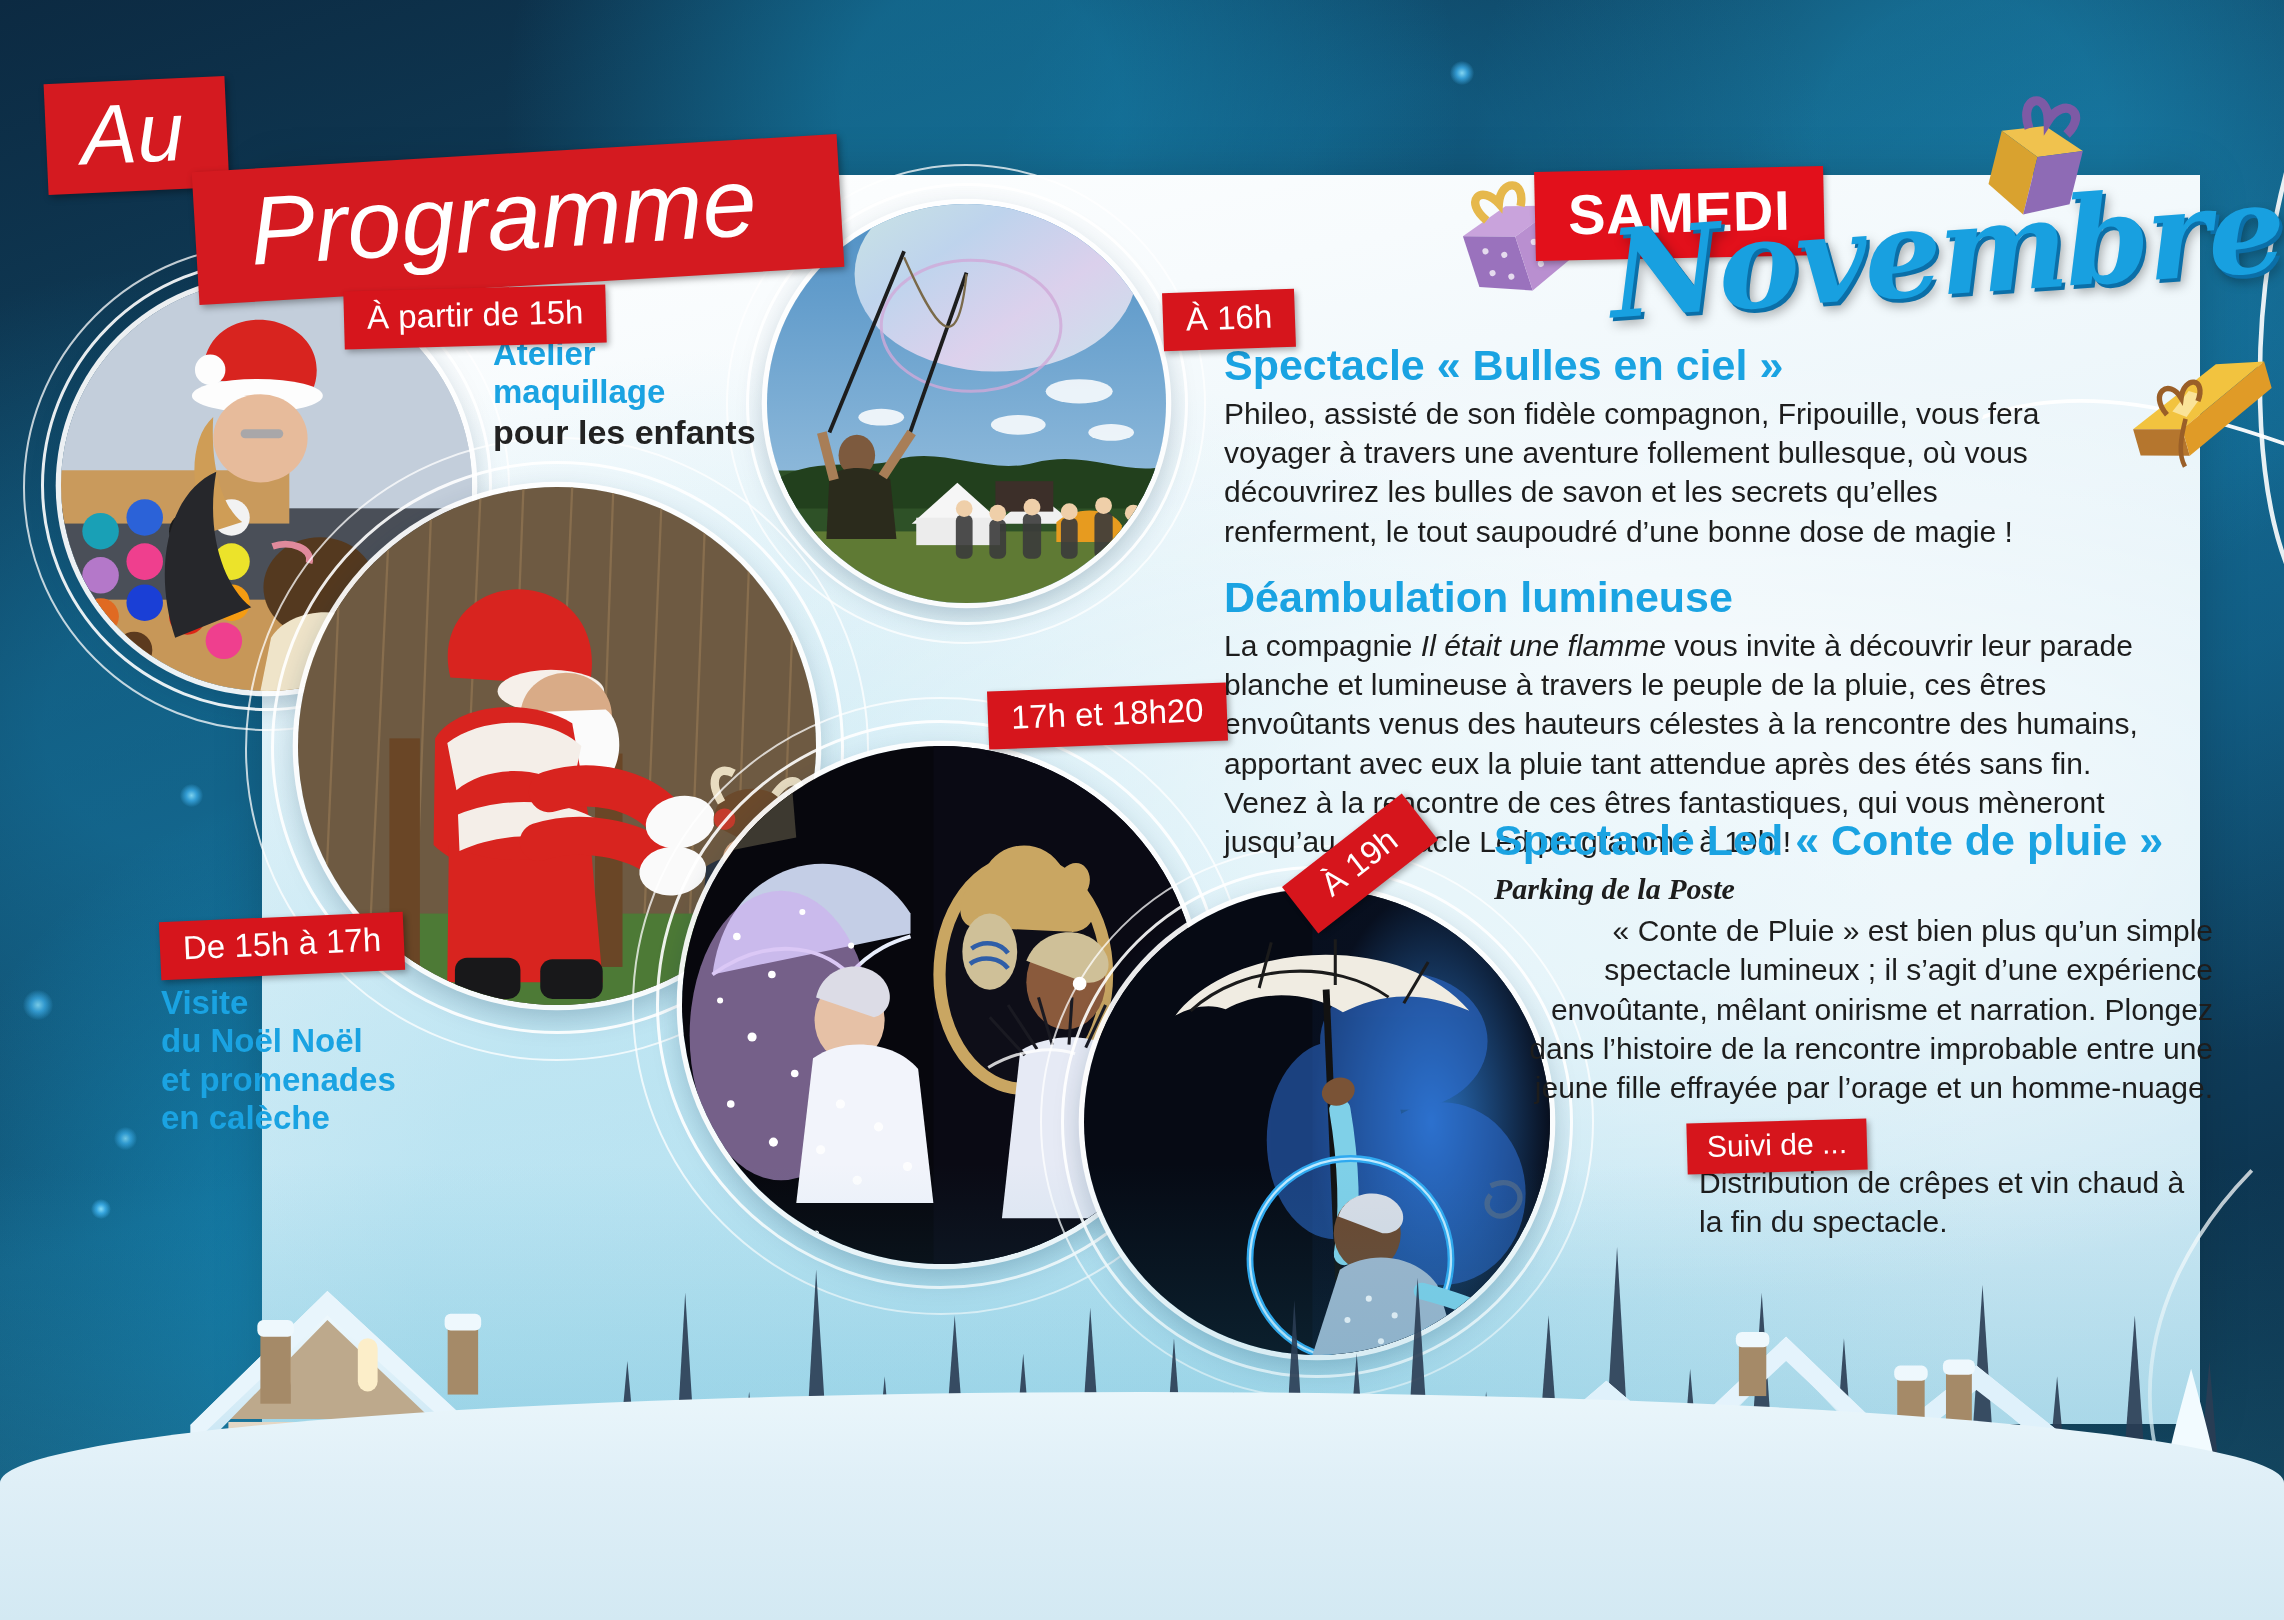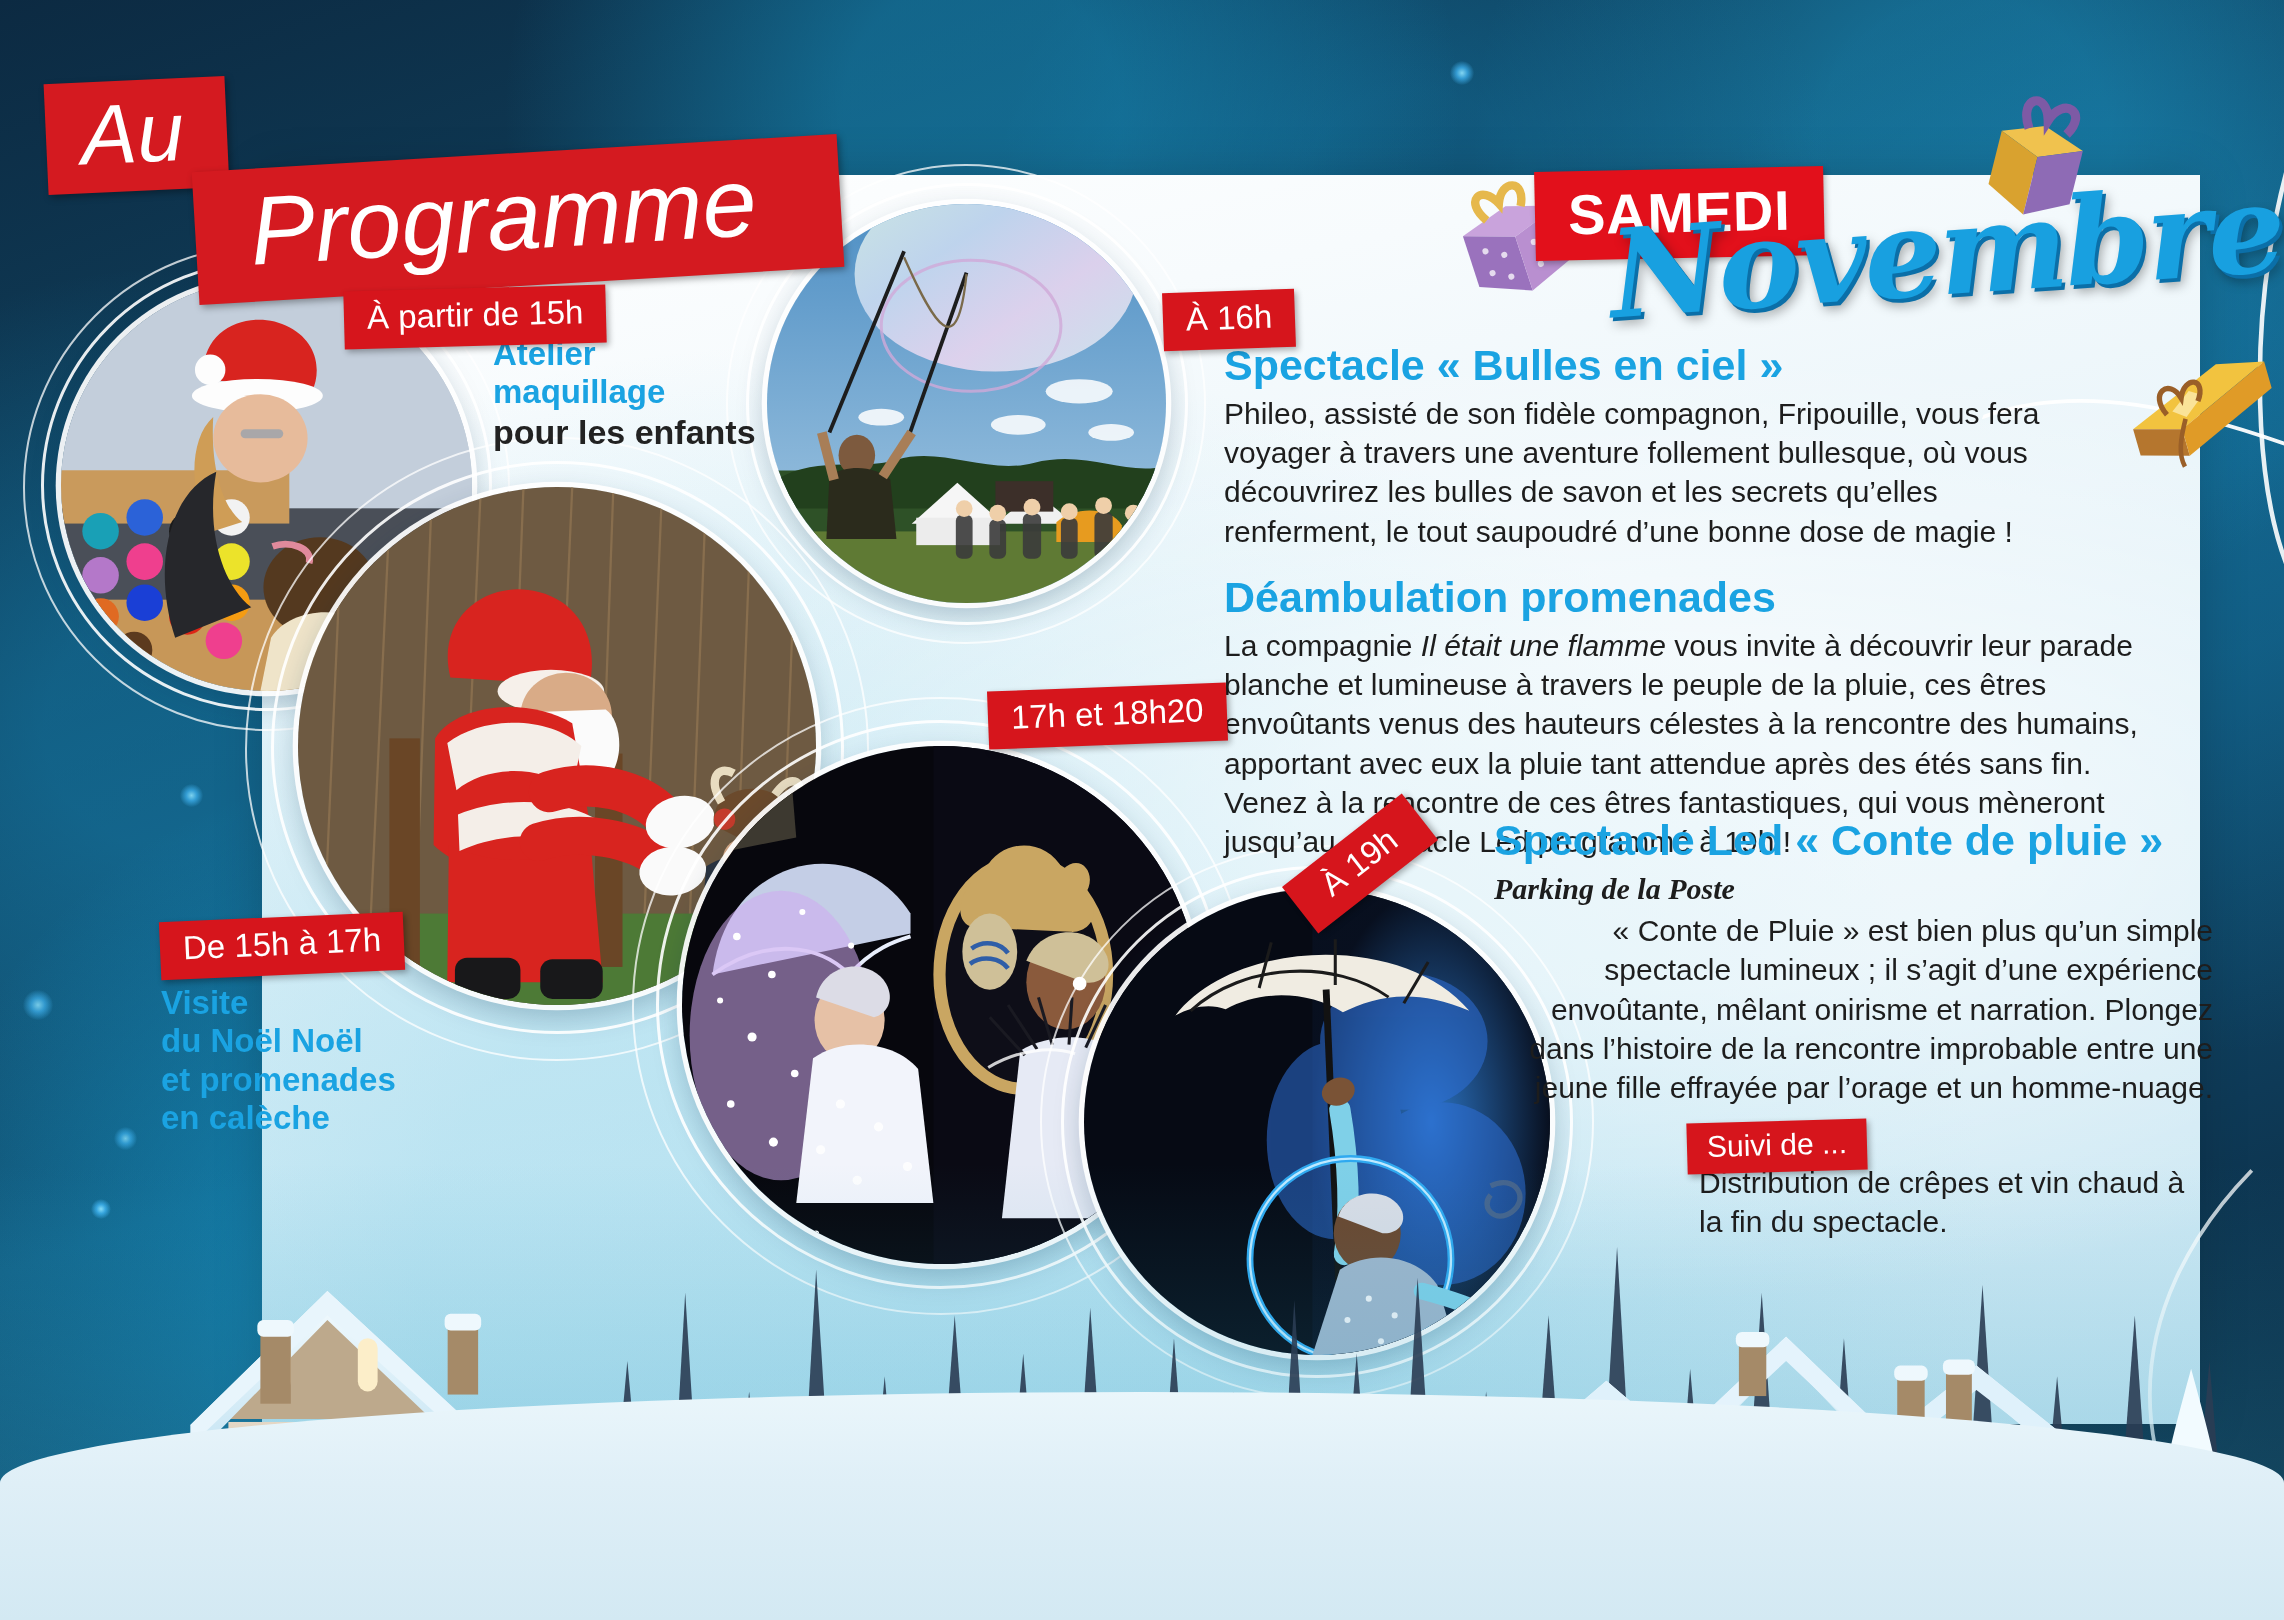--- a/index.html
+++ b/index.html
@@ -470,21 +470,21 @@
     <div class="hi">et promenades</div>
     <div class="hi">en calèche</div>
   </div>
 
   <div class="blk" style="left:1224px;top:341px;width:828px;">
     <h3>Spectacle « Bulles en ciel »</h3>
     <p>Phileo, assisté de son fidèle compagnon, Fripouille, vous fera voyager à travers une aventure follement bullesque, où vous découvrirez les bulles de savon et les secrets qu’elles renferment, le tout saupoudré d’une bonne dose de magie !</p>
   </div>
 
   <div class="blk" style="left:1224px;top:573px;width:944px;">
-    <h3>Déambulation promenades</h3>
+    <h3>Déambulation lumineuse</h3>
     <p><span>La compagnie </span><em>Il était une flamme</em><span> vous invite à découvrir leur parade blanche et lumineuse à travers le peuple de la pluie, ces êtres envoûtants venus des hauteurs célestes à la rencontre des humains, apportant avec eux la pluie tant attendue après des étés sans fin. Venez à la rencontre de ces êtres fantastiques, qui vous mèneront jusqu’au spectacle Led programmé à 19h !</span></p>
   </div>
 
   <div class="blk" style="left:1494px;top:816px;width:719px;text-align:right;">
     <h3 style="text-align:left;">Spectacle Led « Conte de pluie »</h3>
     <p class="it" style="text-align:left;">Parking de la Poste</p>
     <p style="text-align:right;margin-top:3px;">« Conte de Pluie » est bien plus qu’un simple spectacle lumineux ; il s’agit d’une expérience envoûtante, mêlant onirisme et narration. Plongez dans l’histoire de la rencontre improbable entre une jeune fille effrayée par l’orage et un homme-nuage.</p>
   </div>
 
   <div class="blk" style="left:1699px;top:1163px;width:487px;">

